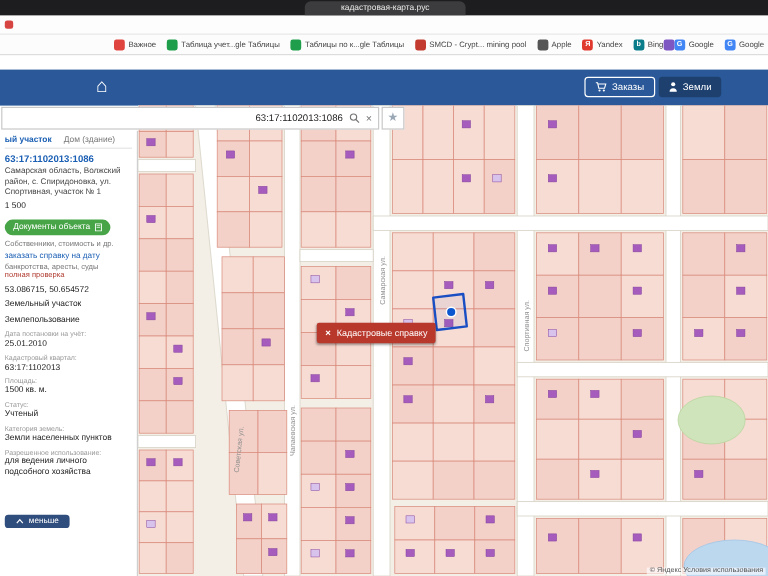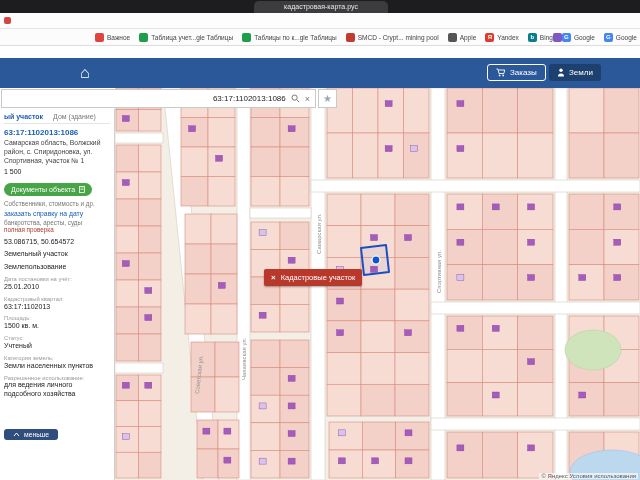--- a/index.html
+++ b/index.html
@@ -402,21 +402,21 @@
         <text transform="translate(84,306) rotate(-84)" font-size="6" fill="#8f8f8f">Советская ул.</text>
         <text transform="translate(131,292) rotate(-90)" font-size="6" fill="#8f8f8f">Чапаевская ул.</text>
         <text transform="translate(206,166) rotate(-90)" font-size="6" fill="#8f8f8f">Самарская ул.</text>
         <text transform="translate(326,205) rotate(-90)" font-size="6" fill="#8f8f8f">Спортивная ул.</text>
       </svg>
     <div class="attr">© Яндекс Условия использования</div>
   </div>
 
   <div class="cadbtn">
     <span class="x">×</span>
-    <span>Кадастровые участок</span>
+    <span>Кадастровые справку</span>
   </div>
 
   <div class="search">
     <input value="63:17:1102013:1086" style="">
     <span class="iconbtn">
       <svg width="9" height="9" viewBox="0 0 9 9">
           <circle cx="3.6" cy="3.6" r="2.6" stroke="#777" stroke-width="1" fill="none"></circle>
           <line x1="5.6" y1="5.6" x2="8.2" y2="8.2" stroke="#777" stroke-width="1"></line>
         </svg>
     </span>

